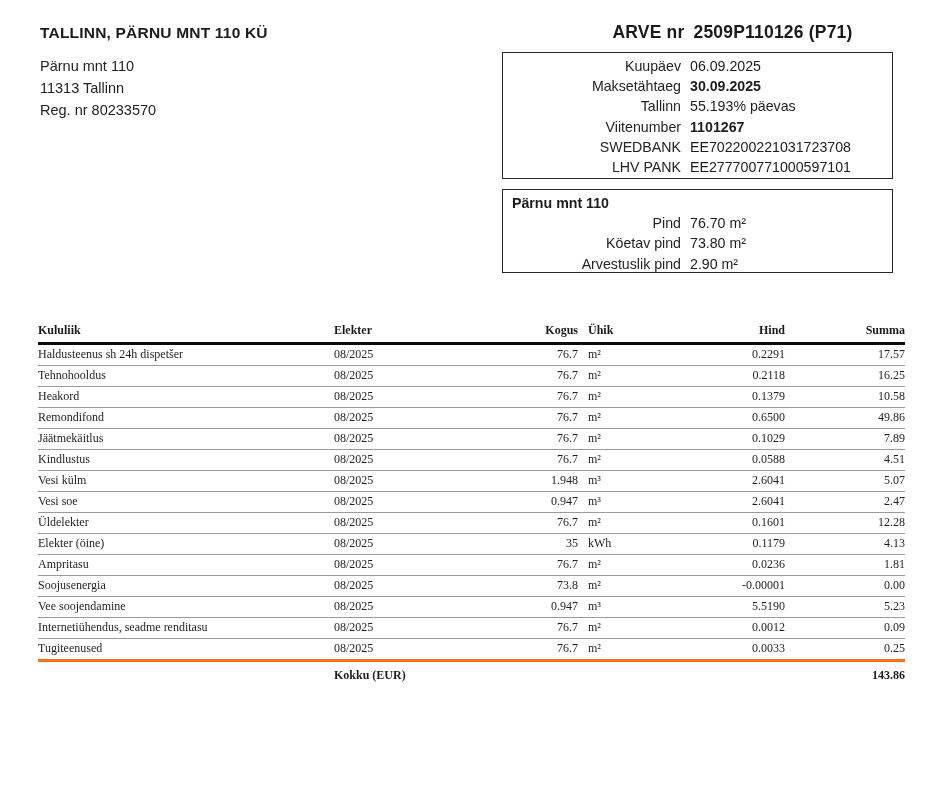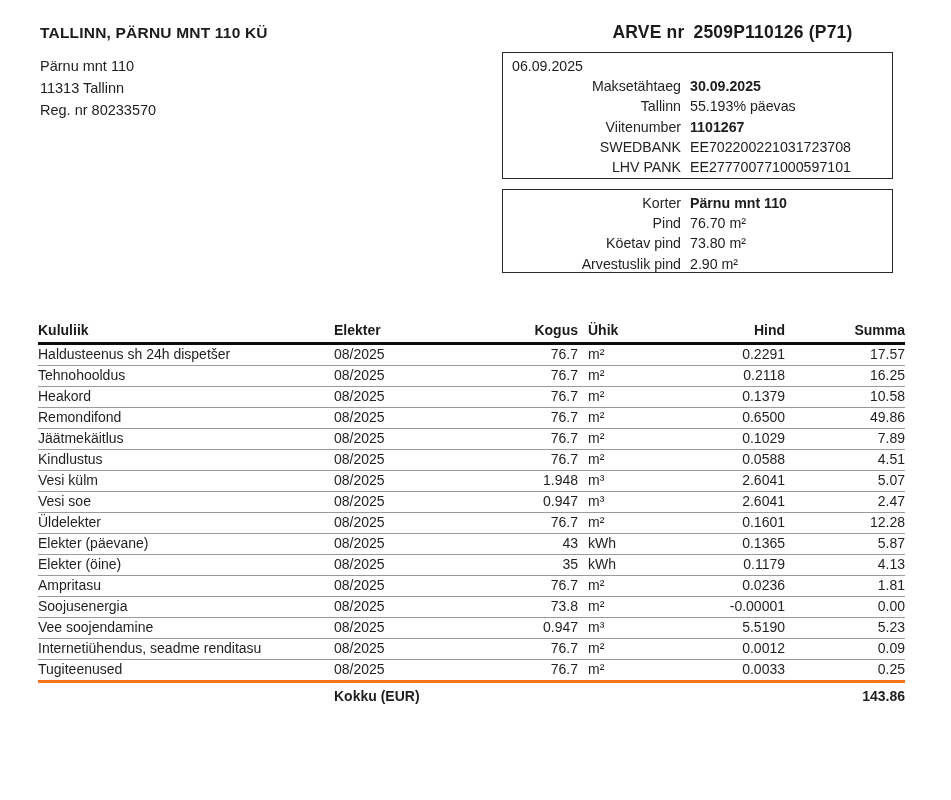--- a/index.html
+++ b/index.html
@@ -37,21 +37,22 @@
   .box2{top:189px;height:84px;}
   .kv-row{display:flex;line-height:20.2px;font-size:14.2px;}
   .kv-label{flex:0 0 178px;text-align:right;color:#242424;}
   .kv-value{margin-left:9px;color:#1d1d1d;white-space:nowrap;}
   .b{font-weight:bold;}
 
   
   table.items{
     position:absolute;left:38px;top:320px;width:867px;
     border-collapse:collapse;table-layout:fixed;
-    font-size:14px;
+    font-size:12px;
+    font-family:Liberation Serif, serif;
   }
   table.items th{
     font-weight:bold;text-align:left;
     padding:2px 0 4px 0;line-height:16px;
     border-bottom:3px solid #0c0c0c;
     white-space:nowrap;
   }
   table.items td{
     padding:2px 0 3px 0;line-height:15px;
     border-bottom:1px solid #9a9a9a;
@@ -77,20 +78,21 @@
     <div class="seller-line">11313 Tallinn</div>
     <div class="seller-line">Reg. nr 80233570</div>
   </div>
 
   <div class="title">
     <span>ARVE nr</span><span class="num">2509P110126 (P71)</span>
   </div>
 
   <div class="box box1" id="payment-box">
       <div class="kv-row">
+        <span class="kv-label">Kuupäev</span>
         <span class="kv-value">06.09.2025</span>
       </div>
       <div class="kv-row">
         <span class="kv-label">Maksetähtaeg</span>
         <span class="kv-value b">30.09.2025</span>
       </div>
       <div class="kv-row">
         <span class="kv-label">Tallinn</span>
         <span class="kv-value">55.193% päevas</span>
       </div>
@@ -103,21 +105,20 @@
         <span class="kv-value">EE702200221031723708</span>
       </div>
       <div class="kv-row">
         <span class="kv-label">LHV PANK</span>
         <span class="kv-value">EE277700771000597101</span>
       </div>
     </div>
 
   <div class="box box2" id="property-box">
       <div class="kv-row">
-        <span class="kv-label">Korter</span>
         <span class="kv-value b">Pärnu mnt 110</span>
       </div>
       <div class="kv-row">
         <span class="kv-label">Pind</span>
         <span class="kv-value">76.70 m²</span>
       </div>
       <div class="kv-row">
         <span class="kv-label">Köetav pind</span>
         <span class="kv-value">73.80 m²</span>
       </div>
@@ -213,28 +214,20 @@
         </tr>
         <tr>
           <td>Üldelekter</td>
           <td>08/2025</td>
           <td class="num">76.7</td>
           <td class="unit">m²</td>
           <td class="num">0.1601</td>
           <td class="num">12.28</td>
         </tr>
         <tr>
-          <td>Elekter (päevane)</td>
-          <td>08/2025</td>
-          <td class="num">43</td>
-          <td class="unit">kWh</td>
-          <td class="num">0.1365</td>
-          <td class="num">5.87</td>
-        </tr>
-        <tr>
           <td>Elekter (öine)</td>
           <td>08/2025</td>
           <td class="num">35</td>
           <td class="unit">kWh</td>
           <td class="num">0.1179</td>
           <td class="num">4.13</td>
         </tr>
         <tr>
           <td>Ampritasu</td>
           <td>08/2025</td>

